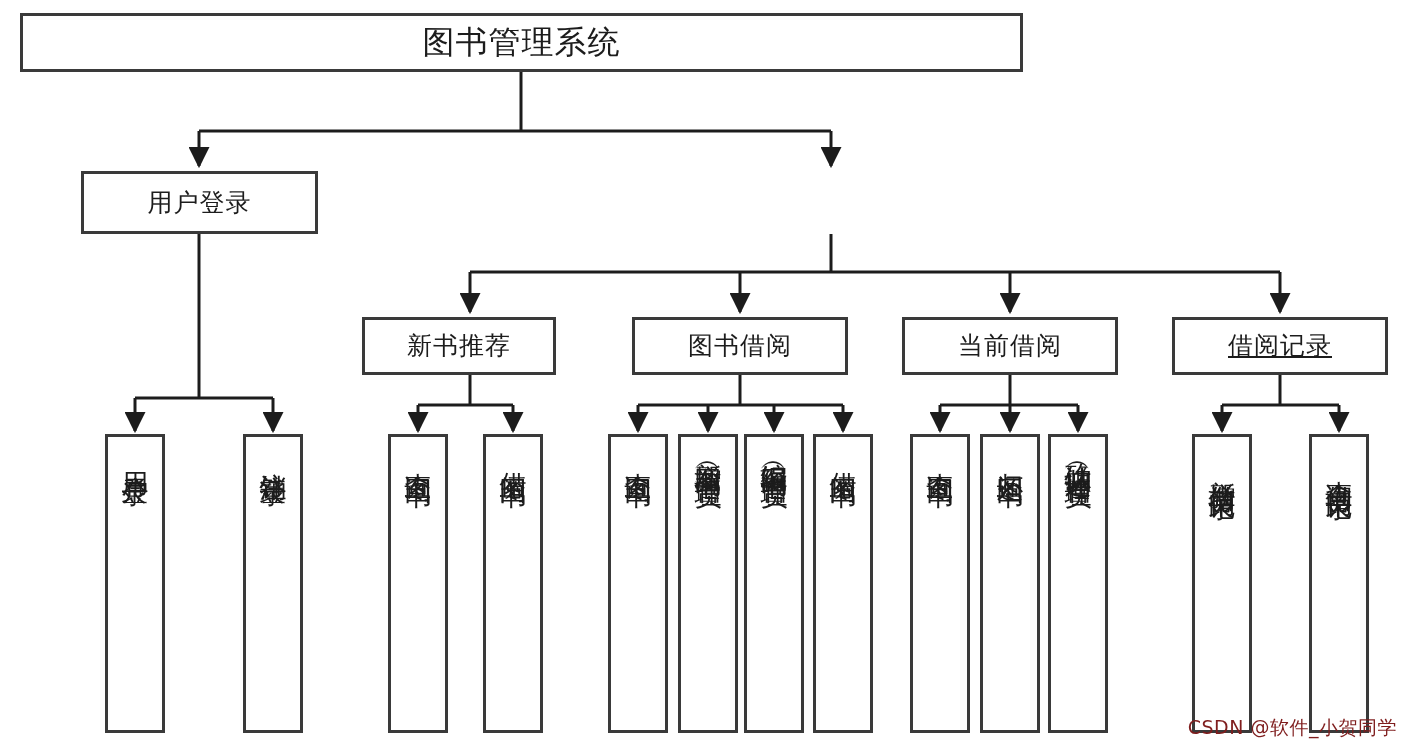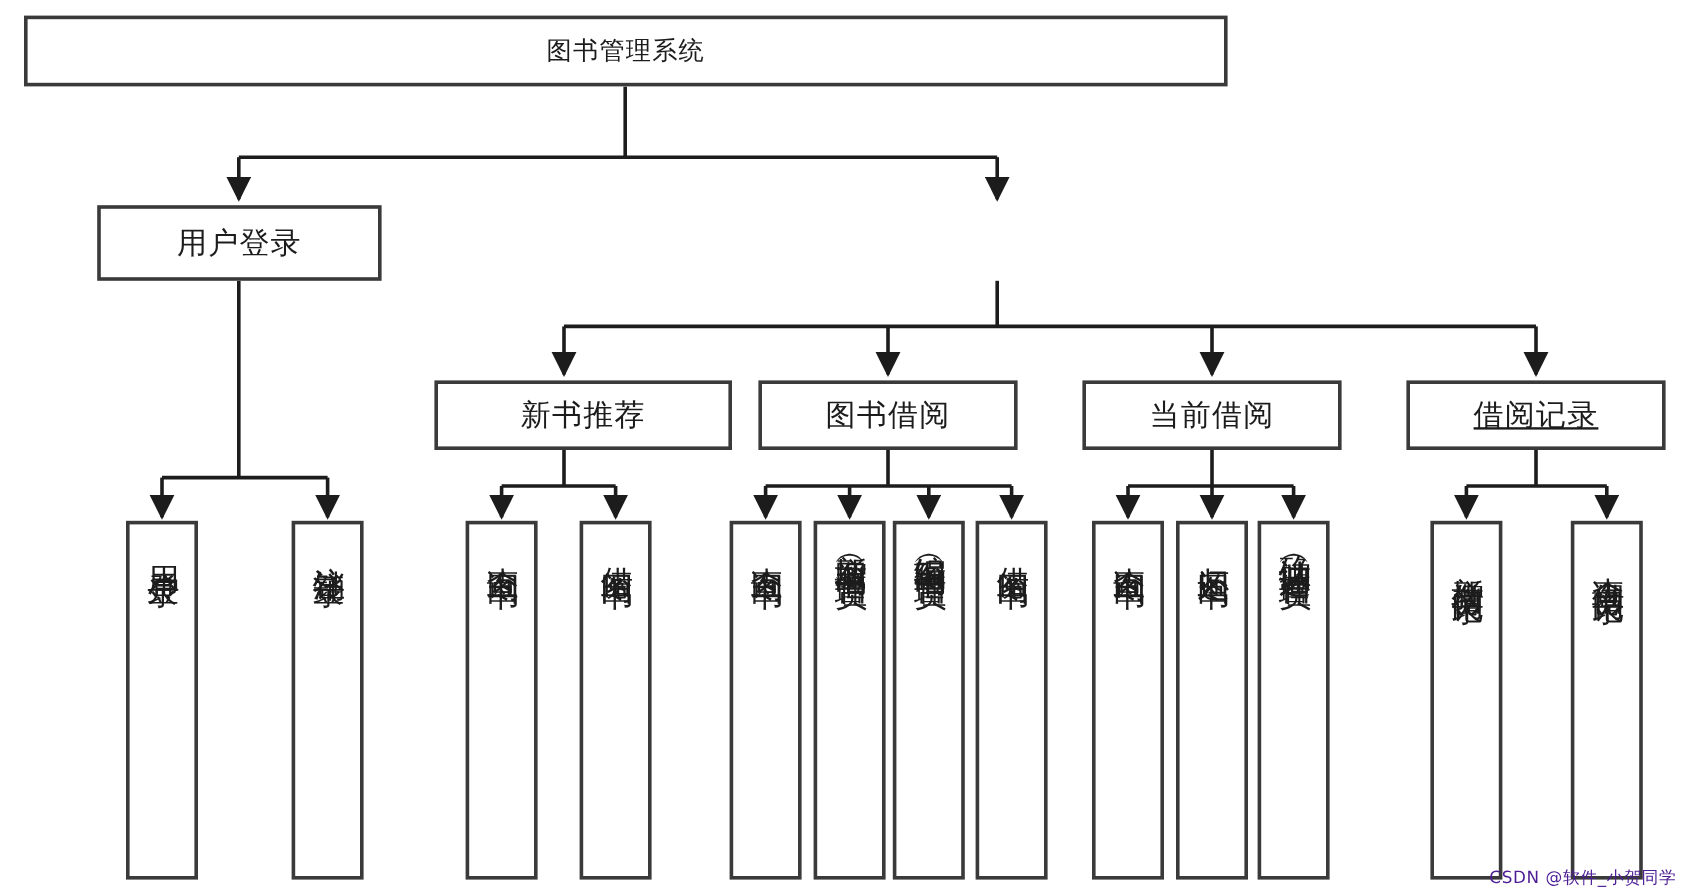--- a/index.html
+++ b/index.html
@@ -27,21 +27,21 @@
     justify-content: center;
     color: #1c1c1c;
   }
   
   .node.horiz {
     font-size: 25px;
     letter-spacing: 1px;
     line-height: 1.1;
   }
   .node.root {
-    font-size: 21px;
+    font-size: 32px;
   }
   
   .node.vert {
     align-items: flex-start;
     justify-content: center;
     padding-top: 14px;
   }
   .node.vert .vtext {
     writing-mode: vertical-rl;
     text-orientation: upright;
@@ -59,22 +59,22 @@
     left: 0;
     top: 0;
     width: 1405px;
     height: 747px;
     pointer-events: none;
   }
   .watermark {
     position: absolute;
     right: 8px;
     bottom: 6px;
-    font-size: 14px;
-    color: #4c1d95;
+    font-size: 19px;
+    color: #7f1d1d;
     letter-spacing: 0.5px;
     white-space: nowrap;
   }
 </style>
 </head>
 <body>
 
 <div id="canvas">
 
   <svg class="wires" viewBox="0 0 1405 747" xmlns="http://www.w3.org/2000/svg">
@@ -129,21 +129,21 @@
 
   <div class="node horiz root" style="left:20px; top:13px; width:1003px; height:59px;">
     <span>图书管理系统</span>
   </div>
 
   <div class="node horiz" style="left:81px; top:171px; width:237px; height:63px;">
     <span>用户登录</span>
   </div>
 
 
-  <div class="node horiz" style="left:362px; top:317px; width:248px; height:58px;">
+  <div class="node horiz" style="left:362px; top:317px; width:194px; height:58px;">
     <span>新书推荐</span>
   </div>
 
   <div class="node horiz" style="left:902px; top:317px; width:216px; height:58px;">
     <span>当前借阅</span>
   </div>
 
   <div class="node horiz" style="left:632px; top:317px; width:216px; height:58px;">
     <span>图书借阅</span>
   </div>

